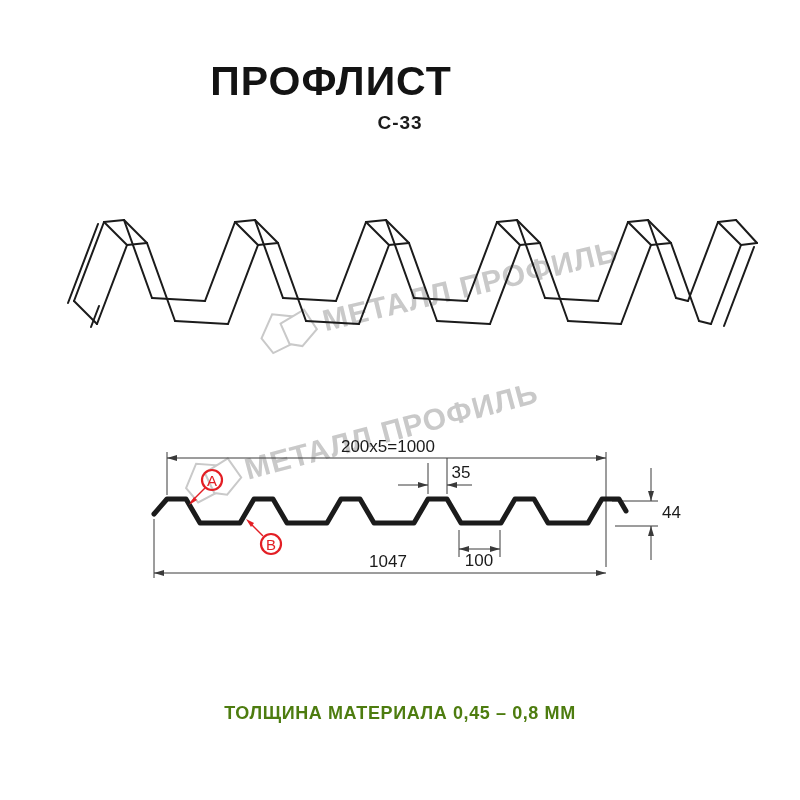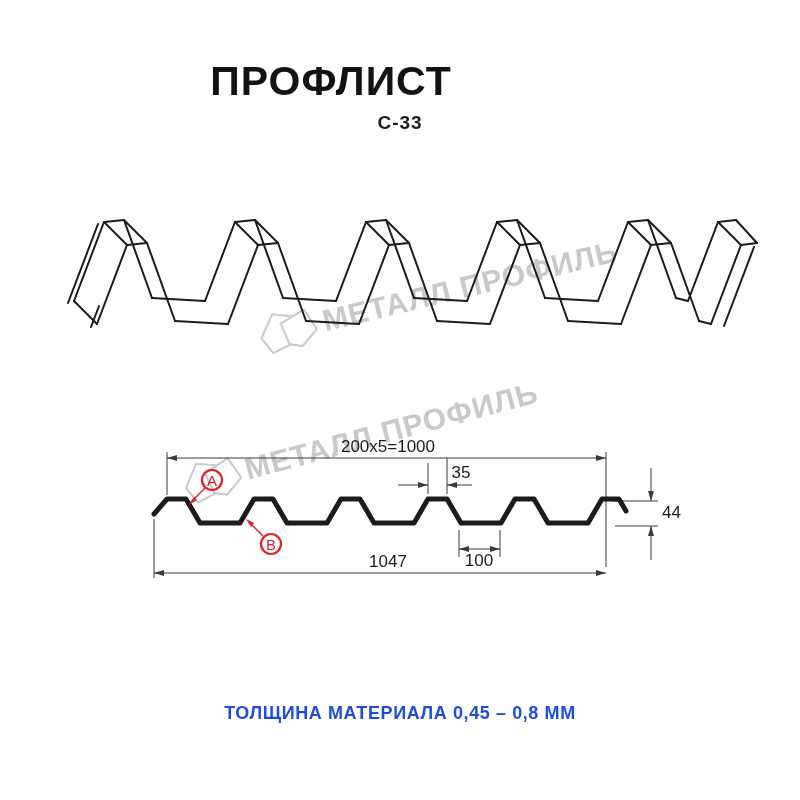--- a/index.html
+++ b/index.html
@@ -10,21 +10,21 @@
   .title{
     position:absolute;left:0;top:58px;width:662px;text-align:center;
     font-size:41px;font-weight:bold;letter-spacing:1px;color:#131313;
   }
   .model{
     position:absolute;left:0;top:112px;width:800px;text-align:center;
     font-size:19px;font-weight:bold;letter-spacing:1px;color:#1b1b1b;
   }
   .footer{
     position:absolute;left:0;top:703px;width:800px;text-align:center;
-    font-size:18px;font-weight:bold;letter-spacing:0.6px;color:#1d4ed8;
+    font-size:18px;font-weight:bold;letter-spacing:0.6px;color:#4d7c0f;
   }
   svg{position:absolute;left:0;top:0;}
   .wm-text{
     font-family:"Liberation Sans", sans-serif;font-weight:bold;
     font-size:30px;letter-spacing:1px;fill:#c9c9c9;
   }
   .wm-shape{stroke:#c9c9c9;stroke-width:2;fill:none;}
   .wm-shape-front{stroke:#c9c9c9;stroke-width:2;fill:#ffffff;}
   .sheet-line{stroke:#1b1b1b;stroke-width:2;fill:none;stroke-linecap:round;}
   .profile{stroke:#1b1b1b;stroke-width:5;fill:none;stroke-linejoin:round;stroke-linecap:round;}

